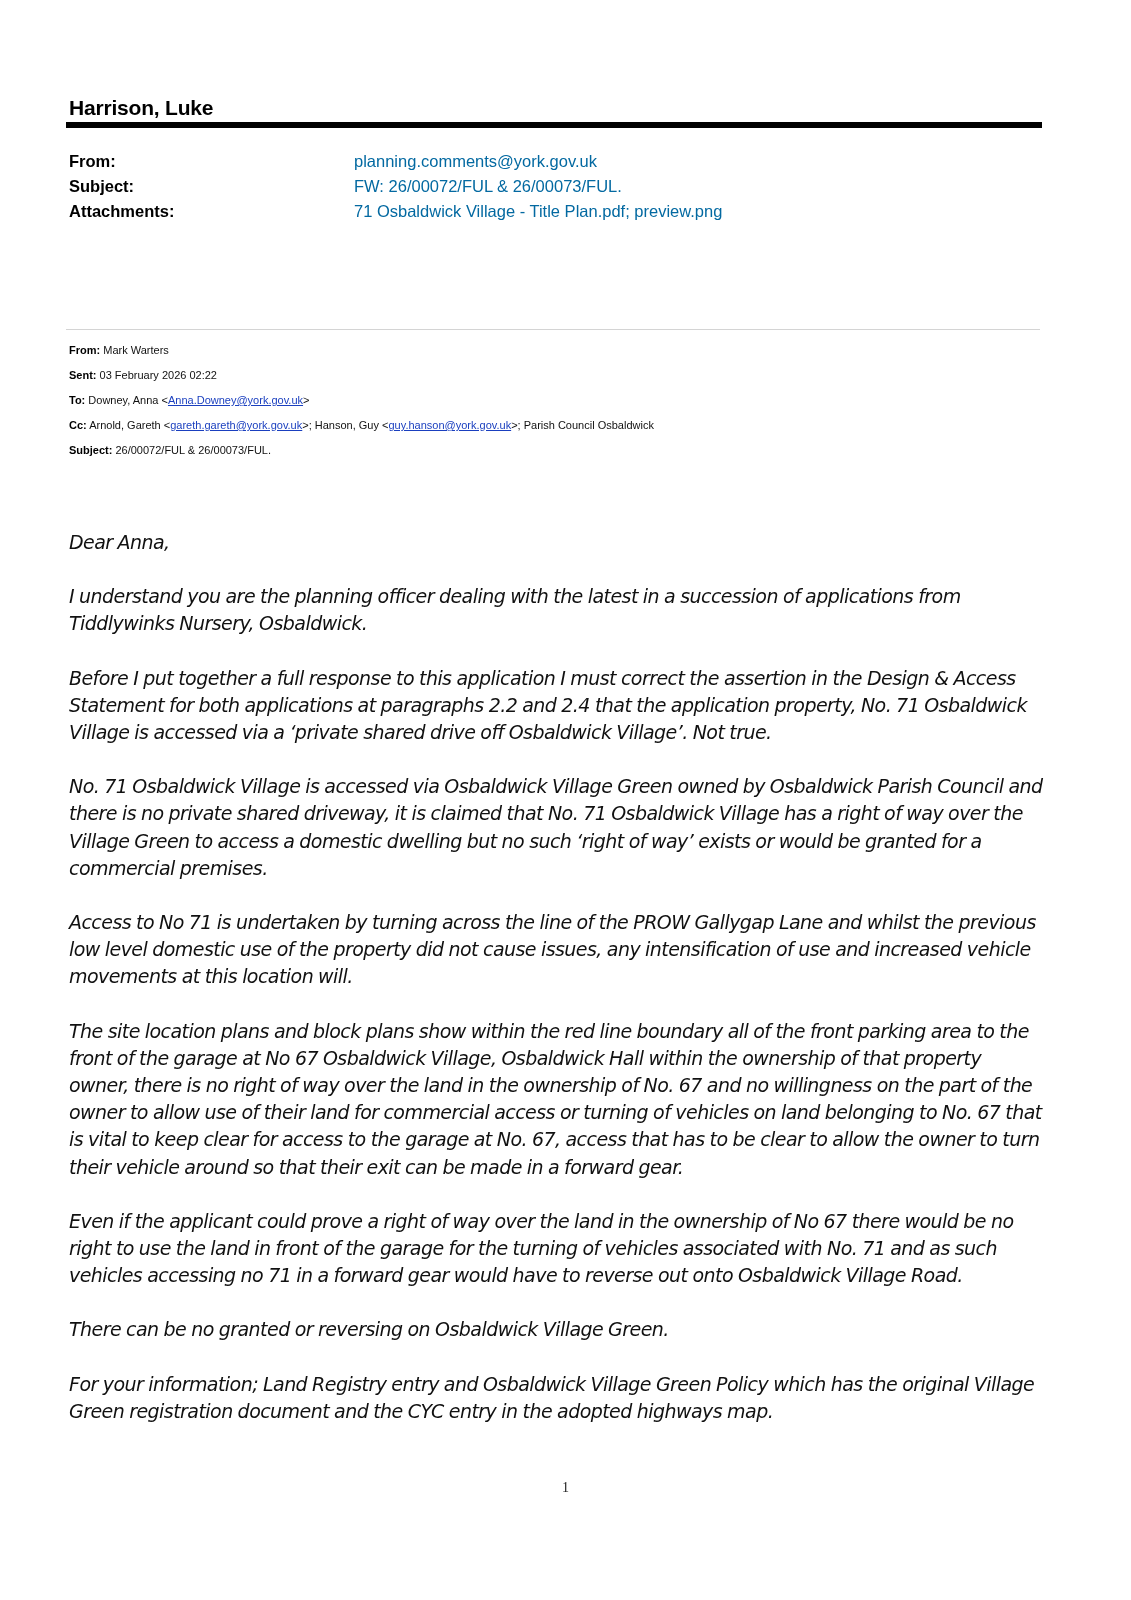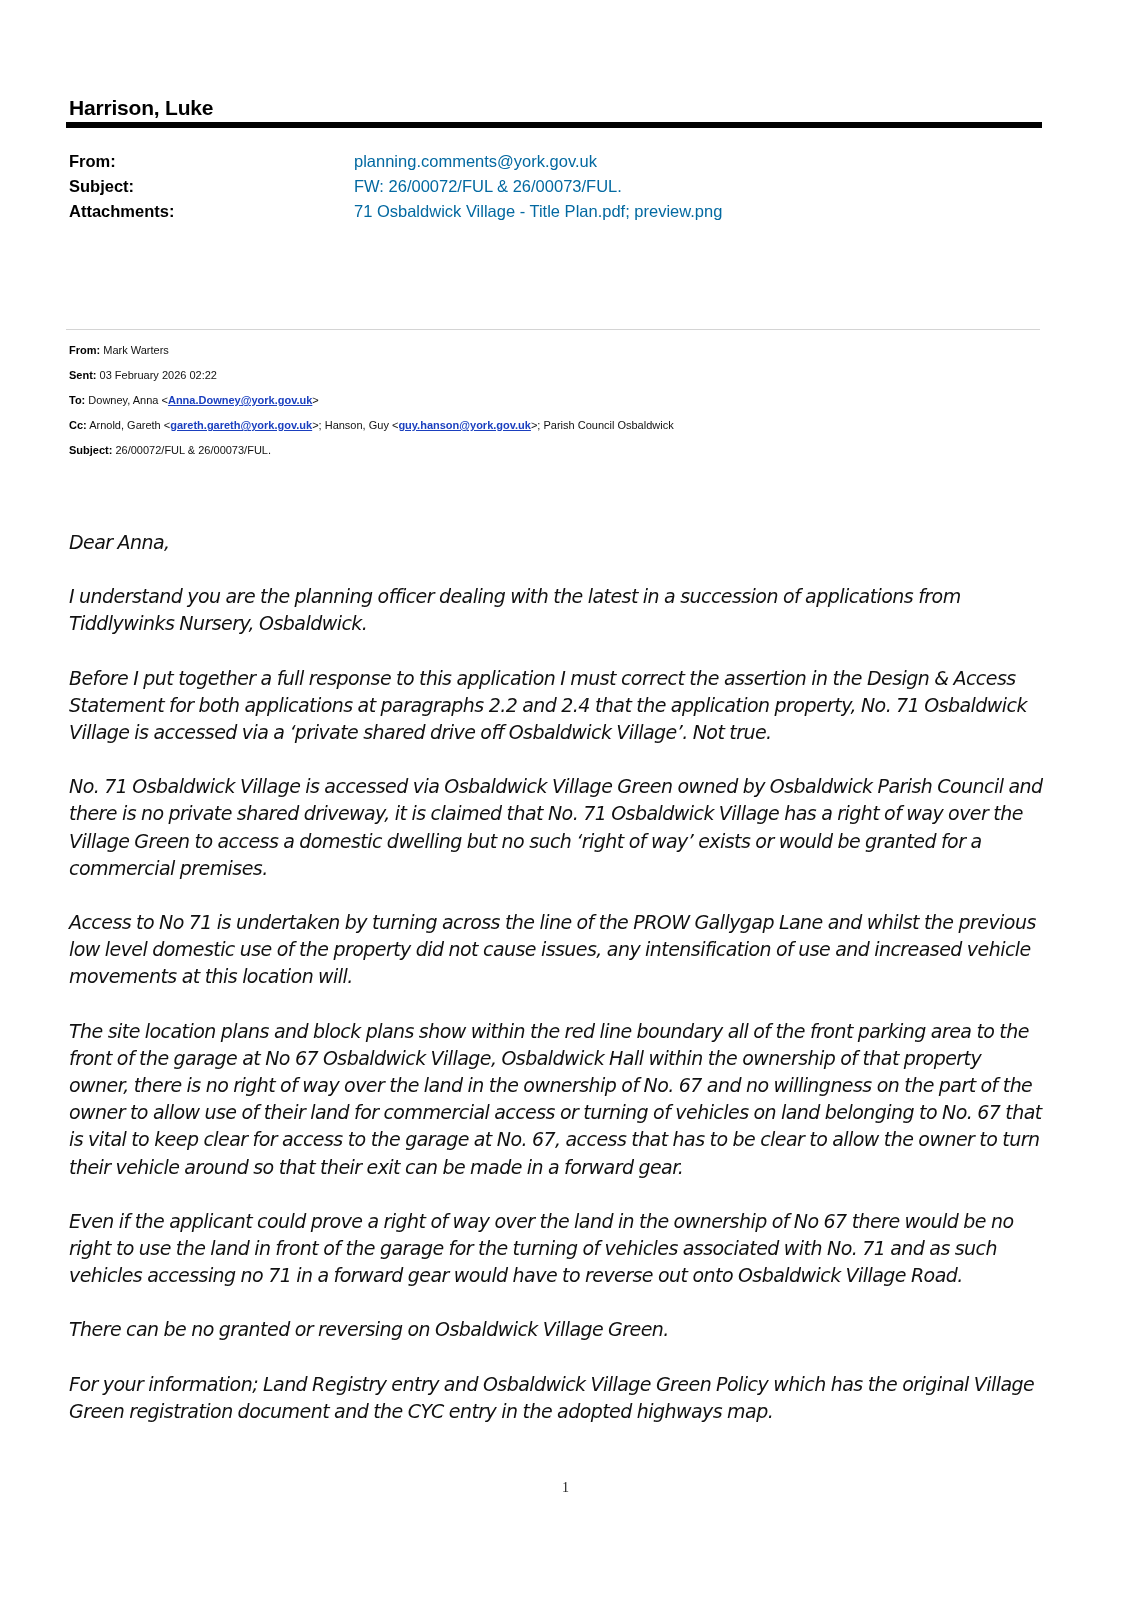--- a/index.html
+++ b/index.html
@@ -76,21 +76,20 @@
       line-height: 25px;
       color: #111;
     }
     .fwd-header .k {
       font-weight: bold;
       color: #000;
     }
     .fwd-header a {
       color: #1a3fbf;
       text-decoration: underline;
-      font-weight: bold;
     }
     .body-text {
       position: absolute;
       left: 69px;
       top: 514px;
       width: 975px;
       font-family: "DejaVu Sans", sans-serif;
       font-size: 19px;
       line-height: 27.2px;
       letter-spacing: -0.55px;

